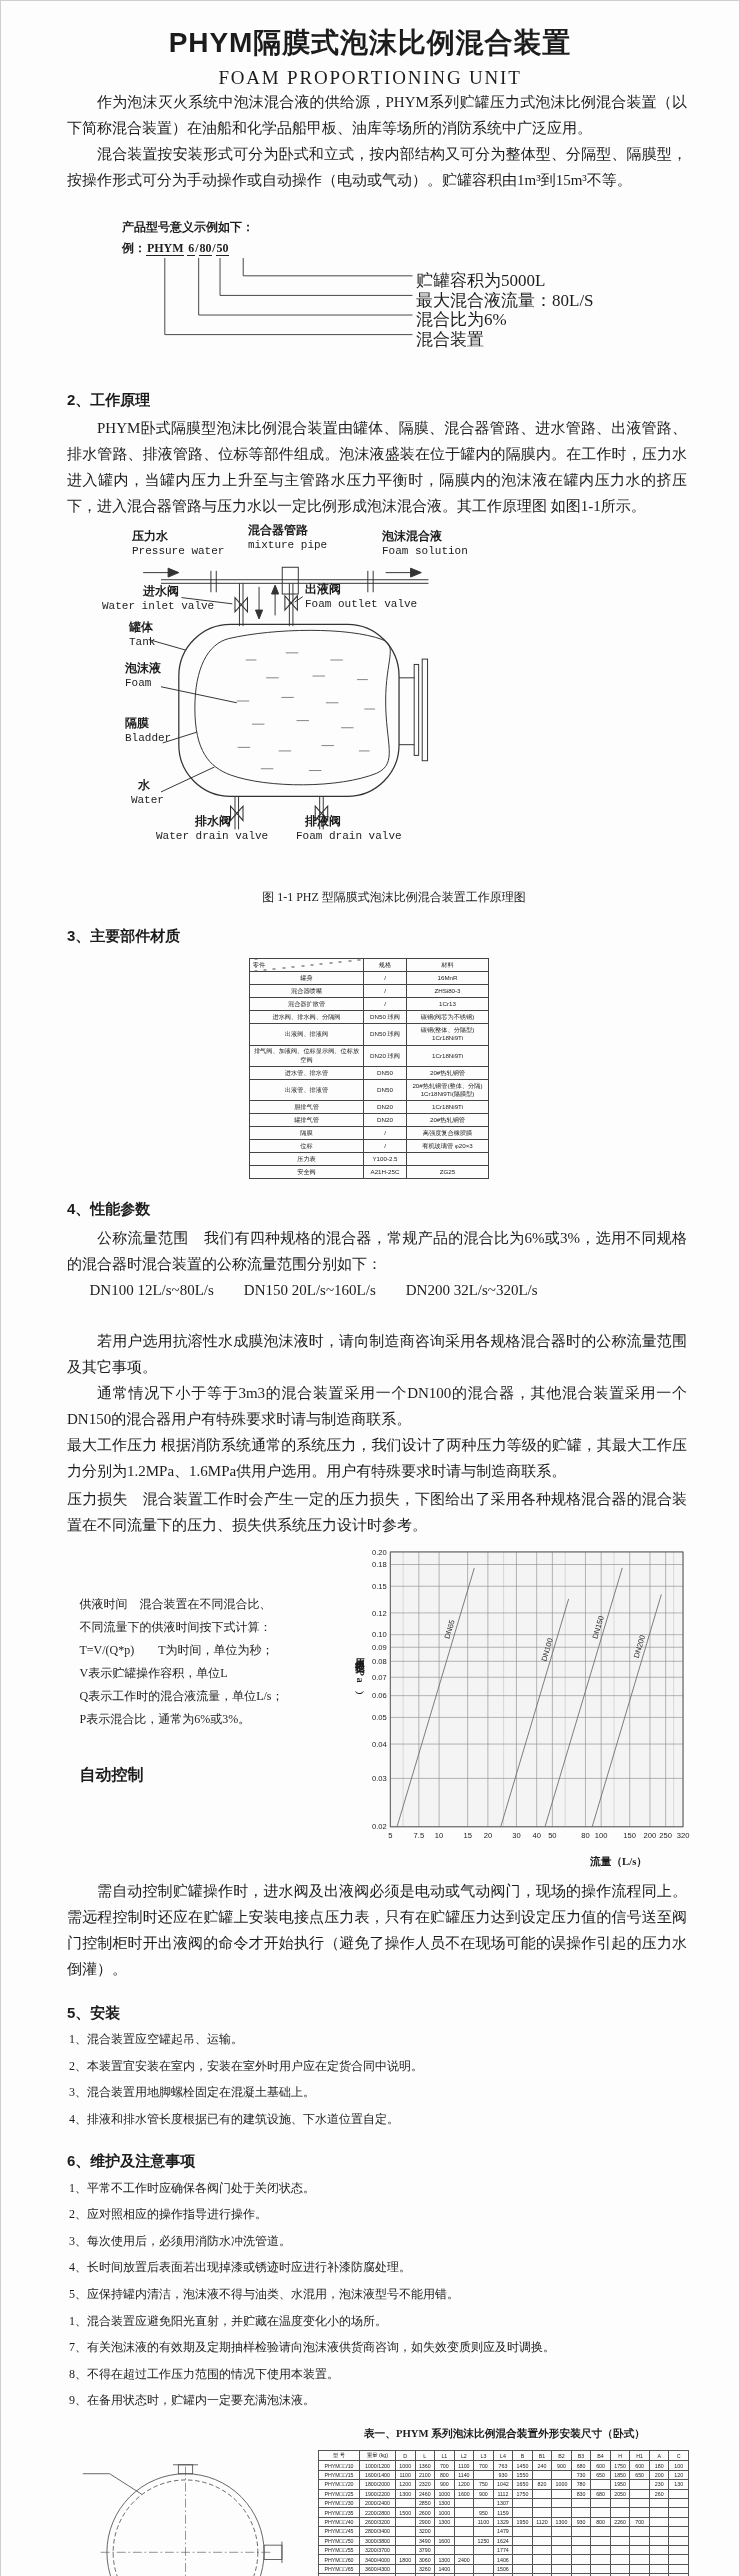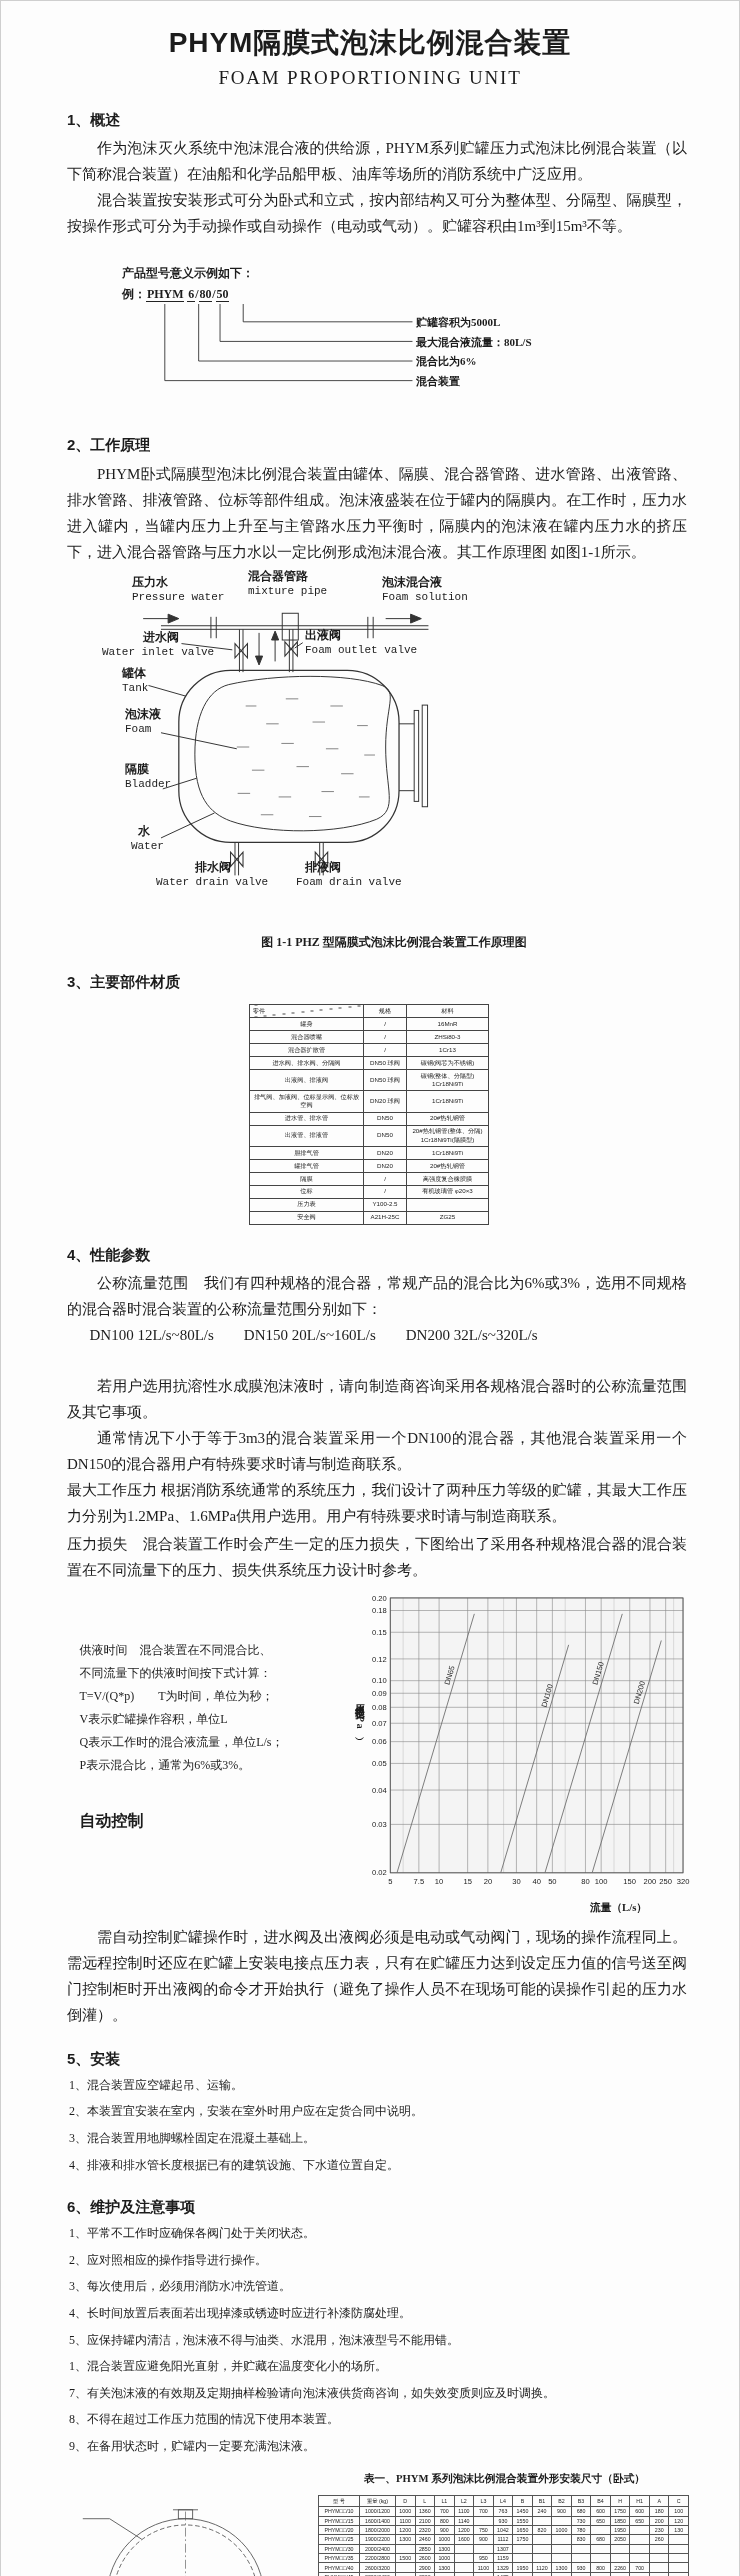--- a/index.html
+++ b/index.html
@@ -10,28 +10,28 @@
   .sec-h{font-family:"Liberation Sans",sans-serif;font-weight:bold;font-size:15px;margin:21.4px 0 5.3px 66px;}
   .para{font-size:15px;line-height:26px;text-align:justify;margin:0 52px 0 66px;}
   .ind{text-indent:2em;}
   .li{font-size:12px;line-height:23px;margin:3.6px 52px 3.6px 68px;}
   
   .model-block{position:relative;height:150px;margin:26px 0 0 121px;font-size:12px;}
   .model-intro{font-weight:bold;}
   .model-code{font-weight:bold;margin-top:3.6px;}
   .model-code .u{border-bottom:1.1px solid #222;padding:0 0.9px;}
   .model-svg{position:absolute;left:0;top:39px;}
-  .model-lab{position:absolute;left:294px;font-size:11px;font-weight:bold;white-space:nowrap;}
+  .model-lab{position:absolute;left:294px;font-size:17px;font-weight:normal;white-space:nowrap;}
   
   .pr-wrap{position:relative;width:633px;height:350px;margin:7.1px 0 0 53px;}
   .pr-wrap svg{position:absolute;left:0;top:0;}
   .dlab{position:absolute;white-space:nowrap;}
   .dlab .cn{font-size:12px;font-weight:bold;}
   .dlab .en{font-family:"Liberation Mono",monospace;font-size:11px;}
-  .fig-cap{font-size:12px;font-weight:bold;text-align:center;margin-top:12.5px;padding-left:48px;}
+  .fig-cap{font-size:12px;font-weight:normal;text-align:center;margin-top:12.5px;padding-left:48px;}
   
   .mat-wrap{margin:12.5px 0 0 248px;width:239px;}
   .mat-wrap table{border-collapse:collapse;width:239px;font-family:"Liberation Sans",sans-serif;font-size:6.2px;table-layout:fixed;}
   .mat-wrap th,.mat-wrap td{border:0.7px solid #444;text-align:center;padding:1.8px 0.9px;font-weight:normal;line-height:1.35;}
   .mat-wrap col.c1{width:114px;} .mat-wrap col.c2{width:43px;} .mat-wrap col.c3{width:82px;}
   .diag-cell{background:linear-gradient(to bottom right,transparent 49.5%,#444 49.5%,#444 50.8%,transparent 50.8%);text-align:left !important;padding-left:2.7px !important;}
   
   .perf-row{display:flex;margin:5.3px 0 0 66px;}
   .supply-col{width:284px;font-size:12px;line-height:27px;padding-top:50px;}
   .supply-col .li{margin:0 0 0 12.5px;}
@@ -51,21 +51,20 @@
   .draw1{position:absolute;left:55px;top:36px;}
 </style>
 </head>
 <body>
 
 <div class="doc">
 
   <div class="title">PHYM隔膜式泡沫比例混合装置</div>
   <div class="subtitle">FOAM PROPORTIONING UNIT</div>
 
-  <div class="sec-h">1、概述</div>
   <div class="para ind">作为泡沫灭火系统中泡沫混合液的供给源，PHYM系列贮罐压力式泡沫比例混合装置（以下简称混合装置）在油船和化学品船甲板、油库等场所的消防系统中广泛应用。</div>
   <div class="para ind">混合装置按安装形式可分为卧式和立式，按内部结构又可分为整体型、分隔型、隔膜型，按操作形式可分为手动操作或自动操作（电动或气动）。贮罐容积由1m³到15m³不等。</div>
 
   <div class="model-block">
     <div class="model-intro">产品型号意义示例如下：</div>
     <div class="model-code">
       <span>例：</span><span class="u">PHYM</span>
       <span class="u">6</span>/<span class="u">80</span>/<span class="u">50</span>
     </div>
     <svg class="model-svg" width="303" height="98" viewBox="0 0 340 110">
@@ -178,21 +177,21 @@
         <div class="en">Foam solution</div>
       </div>
     <div class="dlab" style="left:89px;top:57px">
         <div class="cn">进水阀</div>
         <div class="en" style="margin-left:-41px">Water inlet valve</div>
       </div>
     <div class="dlab" style="left:251px;top:55px">
         <div class="cn">出液阀</div>
         <div class="en">Foam outlet valve</div>
       </div>
-    <div class="dlab" style="left:68px;top:93px">
+    <div class="dlab" style="left:75px;top:93px">
         <div class="cn">罐体</div>
         <div class="en">Tank</div>
       </div>
     <div class="dlab" style="left:71px;top:134px">
         <div class="cn">泡沫液</div>
         <div class="en">Foam</div>
       </div>
     <div class="dlab" style="left:71px;top:189px">
         <div class="cn">隔膜</div>
         <div class="en">Bladder</div>

